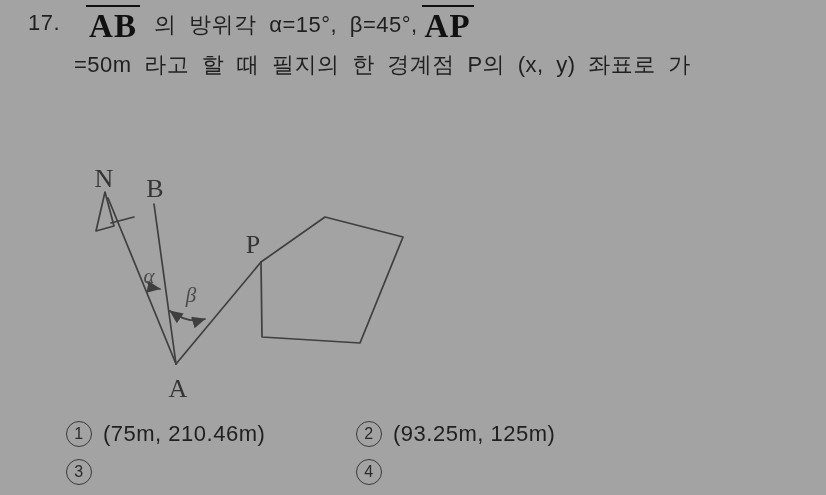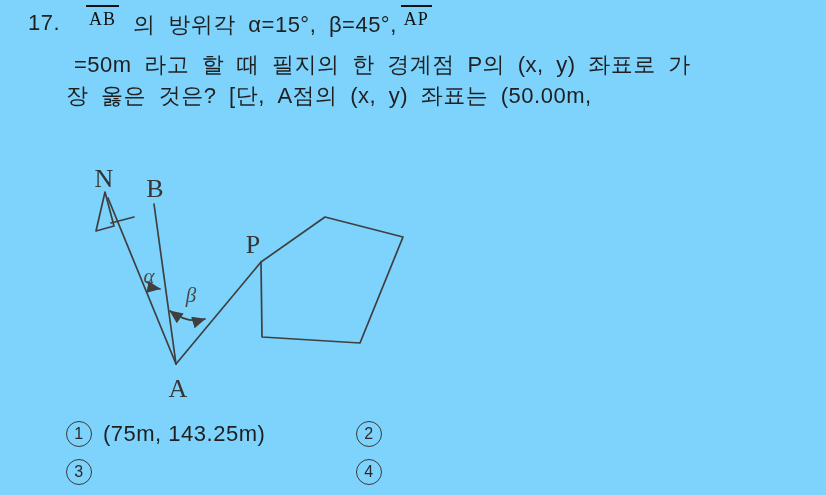--- a/index.html
+++ b/index.html
@@ -1,26 +1,26 @@
 <!DOCTYPE html>
 <html><head>
 <meta charset="utf-8">
 <style>
   html,body{margin:0;padding:0;background:#ffffff;}
   .page{
-    position:relative;width:826px;height:495px;background:#7dd3fc;overflow:hidden;
+    position:relative;width:826px;height:495px;background:#a3a3a3;overflow:hidden;
     font-family:"Liberation Sans",sans-serif;color:#1f1f1f;
   }
   .qline{position:absolute;font-size:22px;letter-spacing:.5px;word-spacing:6px;white-space:nowrap;}
   .line1{left:28px;top:10px;display:flex;align-items:flex-start;}
   .qnum{margin-right:14px;}
   .overseg{
-    font-family:"Liberation Serif","DejaVu Serif",serif;font-size:18px;line-height:1;
+    font-family:"Liberation Serif","DejaVu Serif",serif;font-size:33px;line-height:1;
     border-top:2px solid #111;padding:3px 3px 0 3px;display:inline-block;
-    letter-spacing:1px;margin-top:-5px;color:#111;
+    letter-spacing:1px;margin-top:-5px;color:#111;font-weight:bold;
   }
   .seg-ab{margin-left:12px;margin-right:14px;}
   .seg-ap{margin-left:4px;}
   .line2{left:74px;top:50px;}
   .line3{left:66px;top:81px;}
   .line4{left:66px;top:111px;}
   .diagram-svg{position:absolute;left:0;top:0;}
   .dline{stroke:#3f3f3f;stroke-width:1.7;fill:none;stroke-linecap:round;stroke-linejoin:round;}
   .dlabel{font-family:"Liberation Serif","DejaVu Serif",serif;font-size:26px;fill:#353535;}
   .glabel{font-family:"Liberation Serif","DejaVu Serif",serif;font-style:italic;font-size:21px;fill:#4a4a4a;}
@@ -39,21 +39,20 @@
 
 <div class="page">
 
   <div class="qline line1">
     <span class="qnum">17.</span>
     <span class="overseg seg-ab">AB</span>
     <span>의 방위각 α=15°, β=45°,</span>
     <span class="overseg seg-ap">AP</span>
   </div>
   <div class="qline line2">=50m 라고 할 때 필지의 한 경계점 P의 (x, y) 좌표로 가</div>
-  <div class="qline line3">장 옳은 것은? [단, A점의 (x, y) 좌표는 (50.00m,</div>
 
   <svg class="diagram-svg" width="826" height="495" viewBox="0 0 826 495" xmlns="http://www.w3.org/2000/svg">
     <defs>
       <marker id="arw" viewBox="0 0 10 8" refX="8.5" refY="4" markerWidth="9" markerHeight="7" orient="auto-start-reverse">
         <path d="M0,0 L9,4 L0,8 z" fill="#3f3f3f"></path>
       </marker>
     </defs>
 
     <line class="dline" x1="176" y1="364" x2="108" y2="198"></line>
     <polygon class="dline" points="105,192 96,231 114,226"></polygon>
@@ -72,24 +71,25 @@
     <text class="dlabel" x="104" y="187" text-anchor="middle">N</text>
     <text class="dlabel" x="155" y="197" text-anchor="middle">B</text>
     <text class="dlabel" x="253" y="253" text-anchor="middle">P</text>
     <text class="dlabel" x="178" y="397" text-anchor="middle">A</text>
     <text class="glabel" x="149" y="283" text-anchor="middle">α</text>
     <text class="glabel" x="191" y="302" text-anchor="middle">β</text>
   </svg>
 
   <div class="choice c1">
     <span class="cmark">1</span>
-    <span>(75m, 143.25m)</span>
+    <span>(75m, 210.46m)</span>
   </div>
   <div class="choice c2">
     <span class="cmark">2</span>
+    <span>(93.25m, 125m)</span>
   </div>
   <div class="choice c3">
     <span class="cmark">3</span>
   </div>
   <div class="choice c4">
     <span class="cmark">4</span>
   </div>
 
 </div>
 

